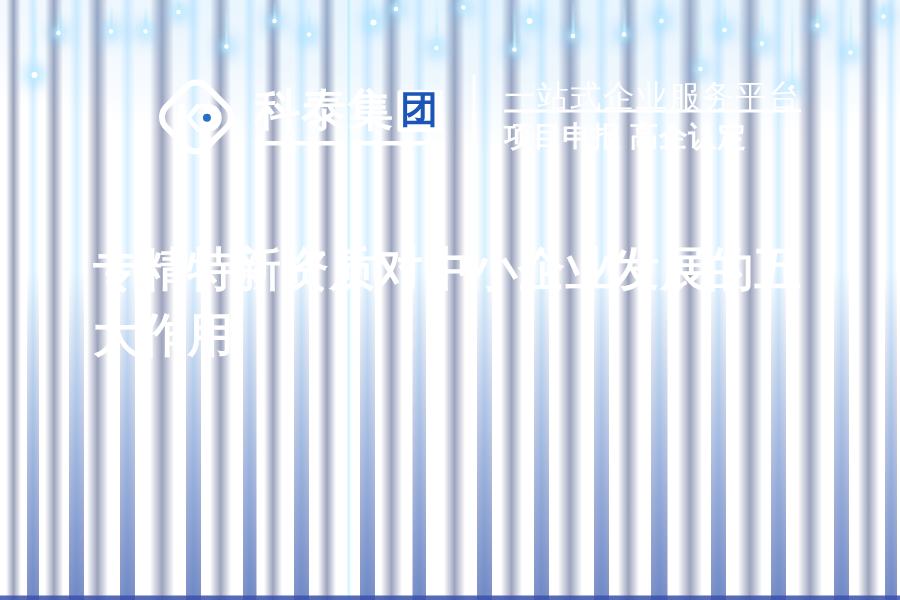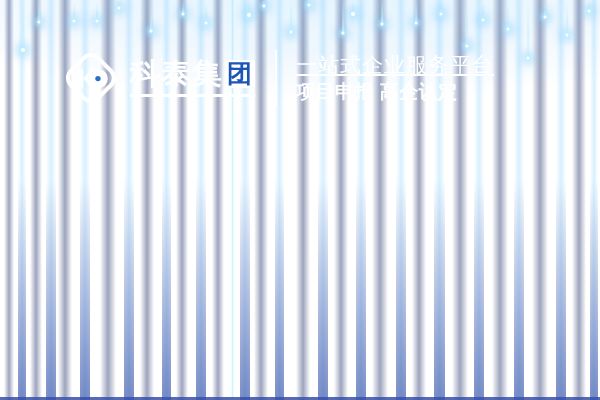--- a/index.html
+++ b/index.html
@@ -113,20 +113,21 @@
   }
 
   
   #header {
     position: absolute;
     left: 0; right: 0;
     top: 40px;
     height: 76px;
     display: flex;
     align-items: center;
+    padding-left: 40px;
   }
 
   #logo-block {
     display: flex;
     align-items: center;
     margin-left: 62px;
   }
 
   #logo-mark {
     width: 58px; height: 58px;
@@ -410,16 +411,17 @@
     </div>
 
     <div id="divider"></div>
 
     <div id="tagline">
       <div id="tagline-main">一站式企业服务平台</div>
       <div id="tagline-sub">项目申报 高企认定</div>
     </div>
   </div>
 
+  <div id="headline">专精特新资质对中小企业发展的五大作用</div>
 
   <div id="bottom-edge"></div>
 
 </div>
 
 </body></html>

